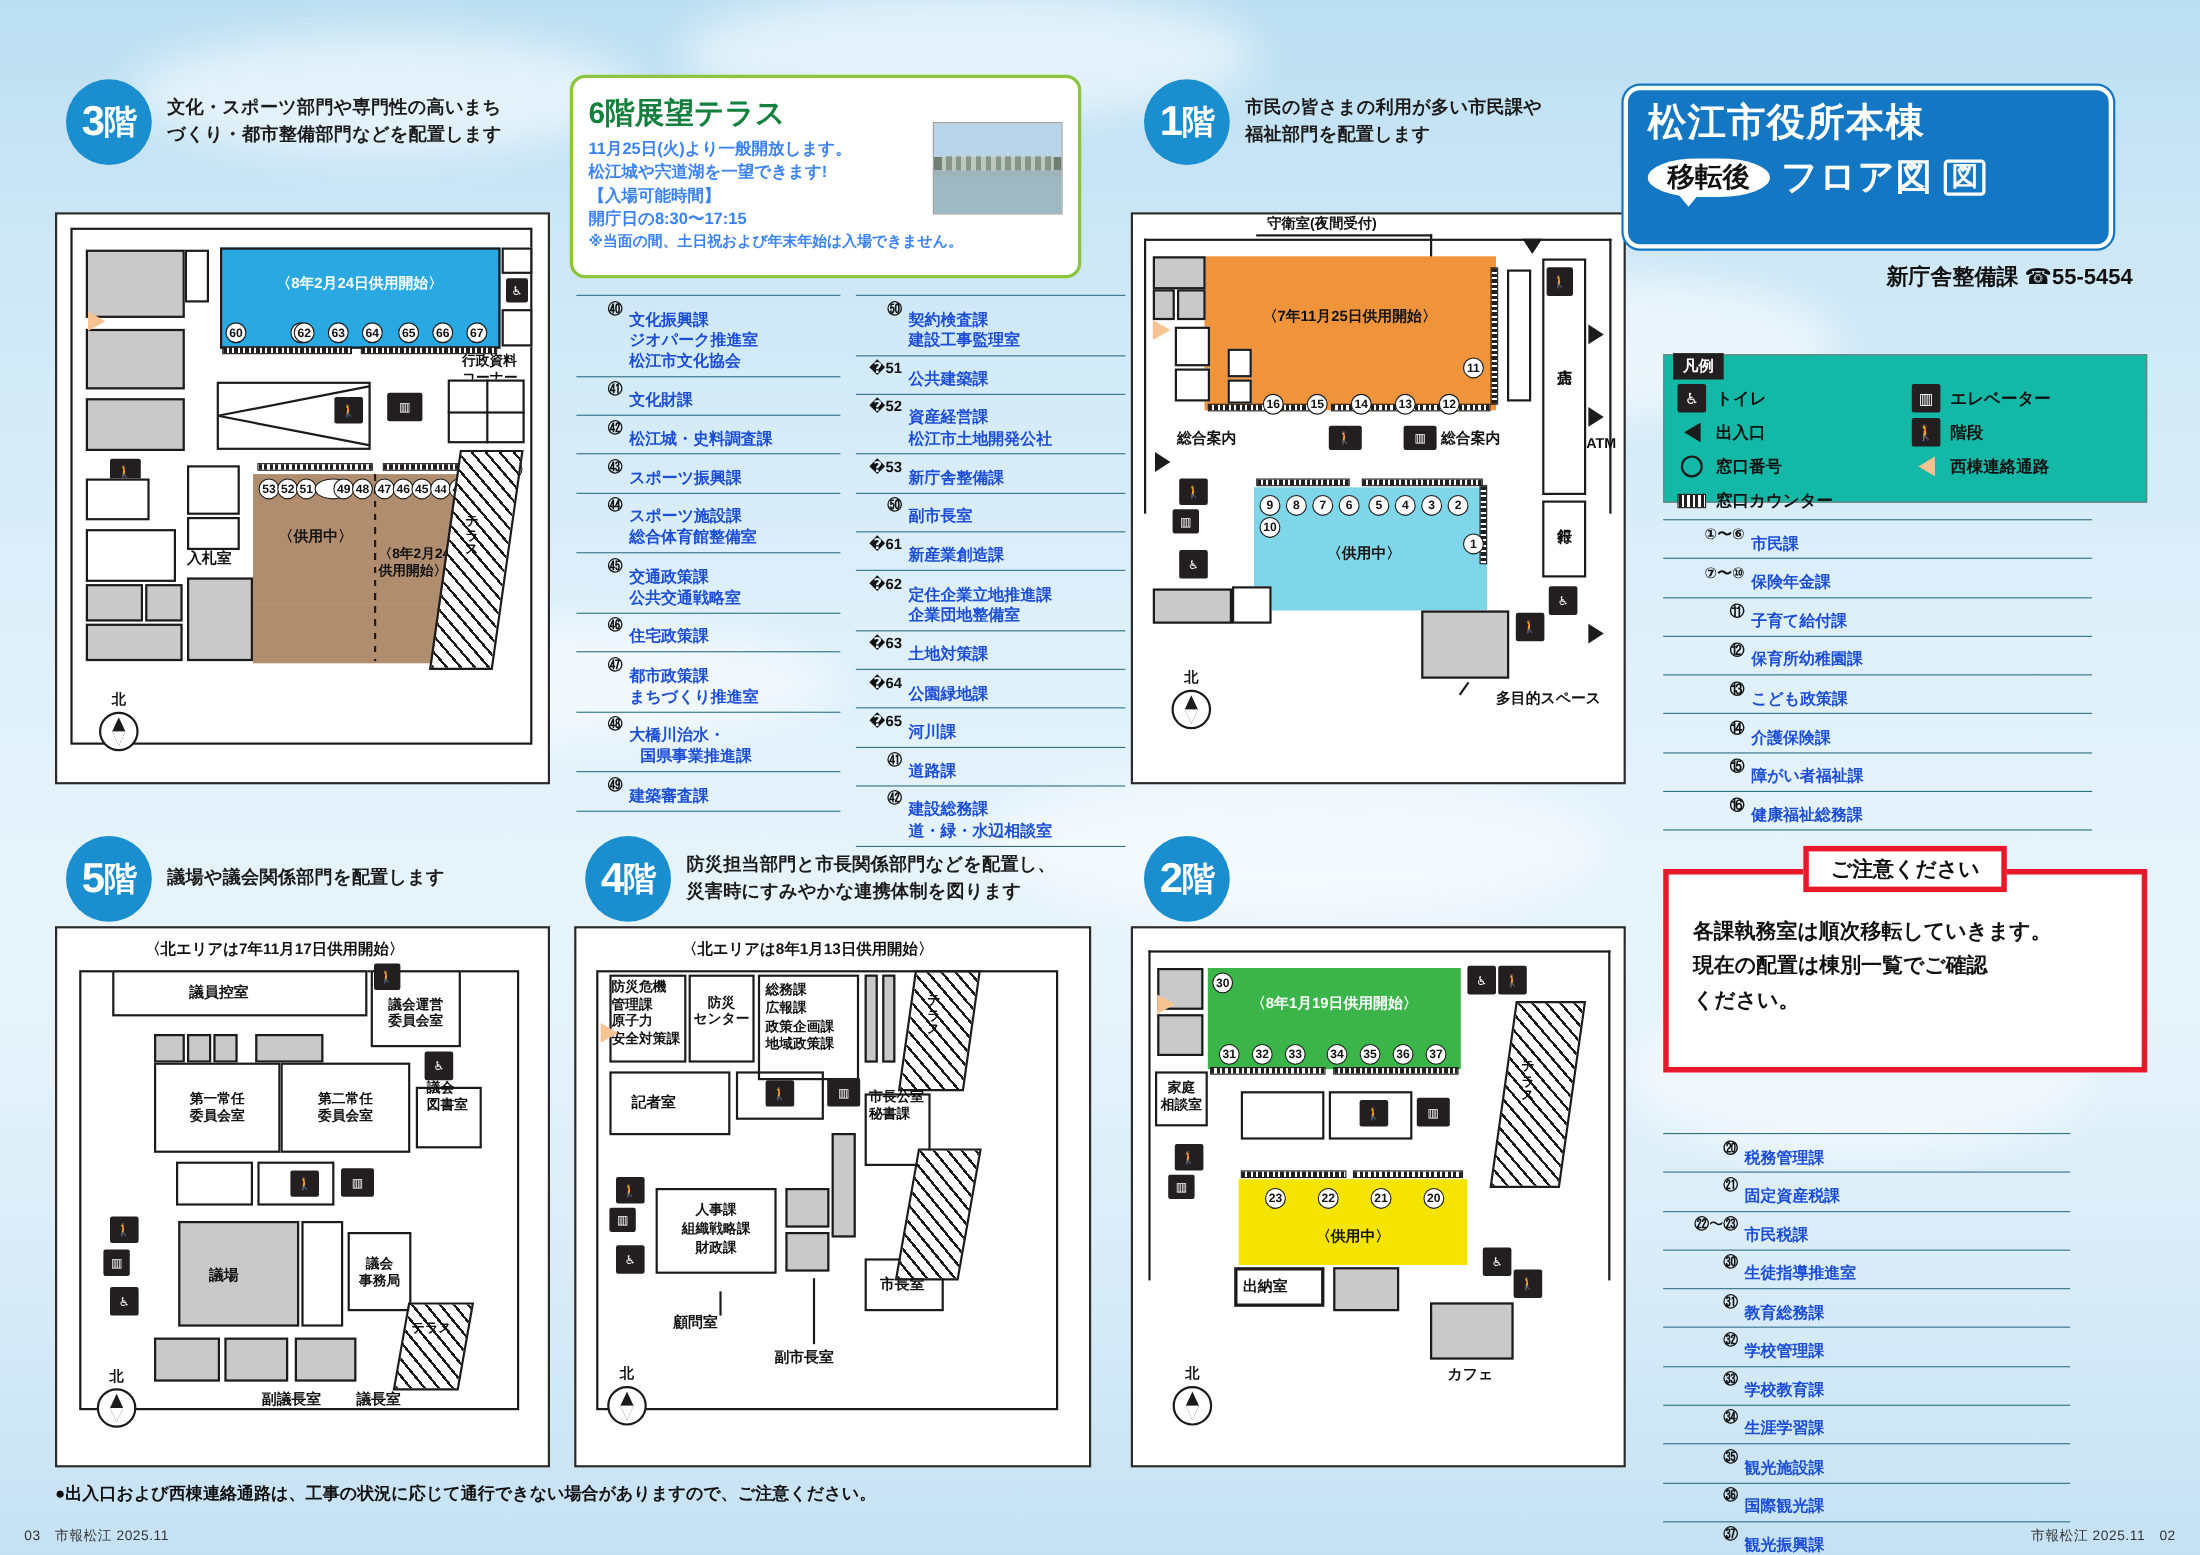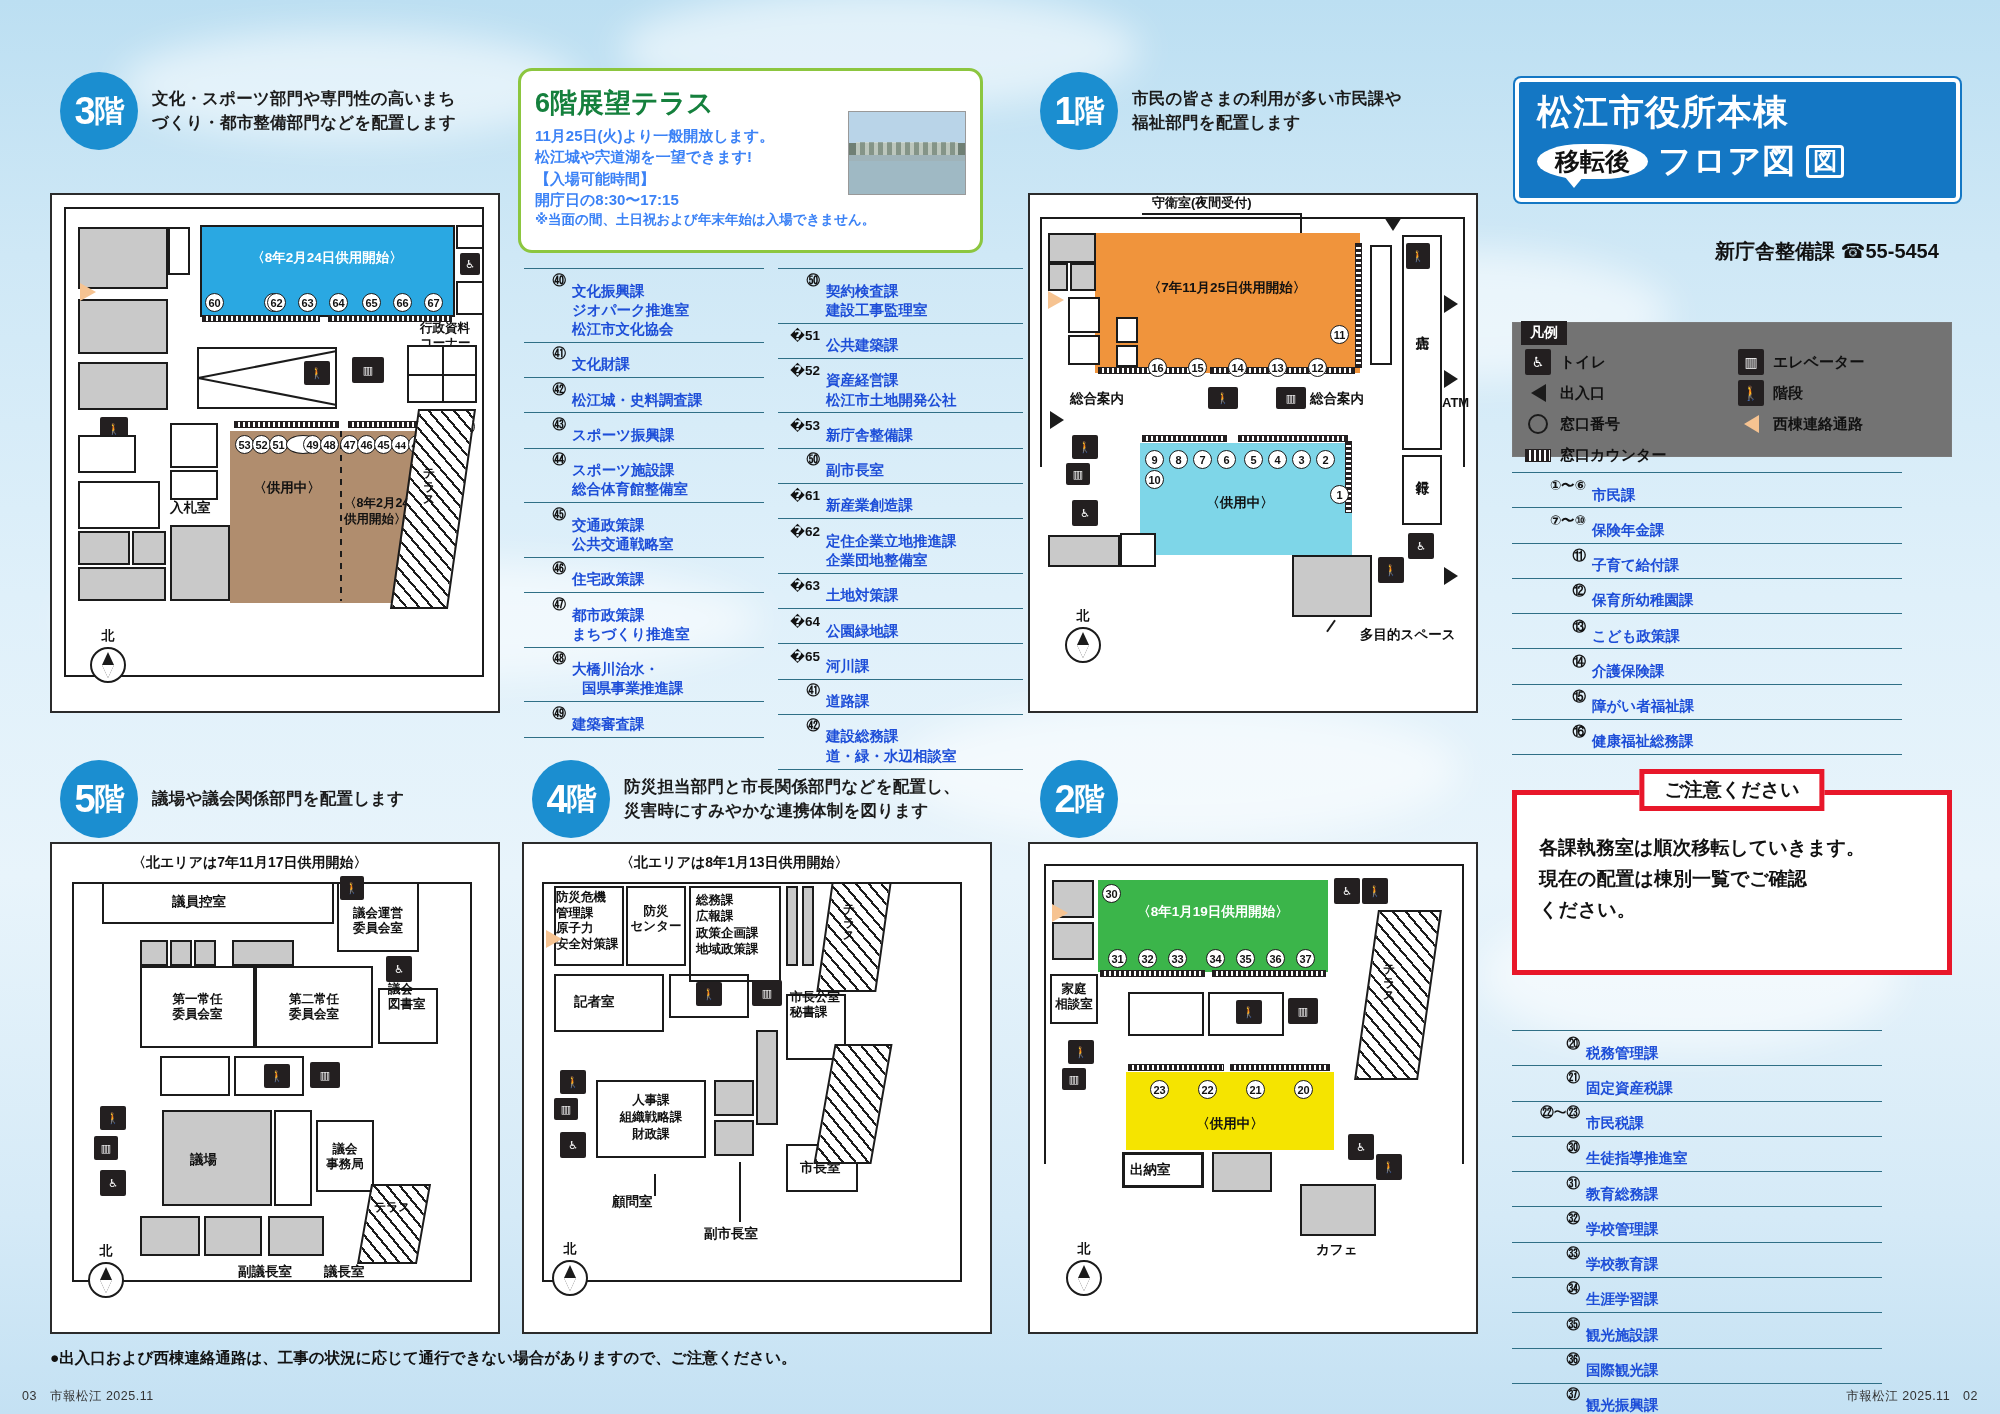--- a/index.html
+++ b/index.html
@@ -142,21 +142,21 @@
     border-left:9px solid transparent;border-right:9px solid transparent;border-top:11px solid #fff;
   }
   .logo .l2 .fl{font-size:33px;font-weight:bold;color:#fff;letter-spacing:1px;}
   .logo .l2 .boxed{
     border:3px solid #fff;border-radius:4px;font-size:24px;color:#fff;font-weight:bold;
     padding:0 4px;line-height:1.1;
   }
   .contact{position:absolute;font-size:20px;font-weight:bold;color:#111;}
 
   
-  .legend{position:absolute;background:#737373;border:1.5px solid #7a7a7a;}
+  .legend{position:absolute;background:#14b8a6;border:1.5px solid #7a7a7a;}
   .legend .tag{
     position:absolute;left:8px;top:-2px;background:#231f20;color:#fff;
     font-size:14px;font-weight:bold;padding:3px 9px;
   }
   .legend .grid{display:grid;grid-template-columns:1fr 1fr;padding:26px 10px 8px 12px;gap:5px 10px;}
   .legend .item{display:flex;align-items:center;gap:9px;font-size:15px;font-weight:bold;color:#111;}
   .legend .sym{width:26px;height:26px;flex:none;display:flex;align-items:center;justify-content:center;}
   .sym-dark{background:#231f20;color:#fff;border-radius:2px;font-size:14px;width:26px;height:26px;display:flex;align-items:center;justify-content:center;}
   .sym-tri{width:0;height:0;border-top:9px solid transparent;border-bottom:9px solid transparent;border-right:15px solid #1b1b1b;}
   .sym-tri-o{width:0;height:0;border-top:9px solid transparent;border-bottom:9px solid transparent;border-right:15px solid #f6c391;}
@@ -476,21 +476,21 @@
     <div class="tri-ent r" style="left:414px;top:372px;"></div>
 
     <div class="lbl w" style="left:330px;top:432px;">多目的スペース</div>
     <div class="ln" style="left:300px;top:424px;width:2px;height:14px;transform:rotate(35deg);"></div>
     <div class="compass" style="left:35px;top:412px;">
       <div class="t">北</div>
       <div class="ring"></div>
     </div>
   </div>
 
-  <div class="logo" style="left:1515px;top:78px;width:445px;height:124px;">
+  <div class="logo" style="left:1476px;top:78px;width:445px;height:148px;border-radius:15px;">
     <div class="l1">松江市役所本棟</div>
     <div class="l2">
       <span class="bubble">移転後</span>
       <span class="fl">フロア図</span>
       <span class="boxed">図</span>
     </div>
   </div>
   <div class="contact" style="left:1715px;top:238px;">新庁舎整備課 ☎55-5454</div>
 
   <div class="legend" style="left:1512px;top:322px;width:440px;height:135px;">

